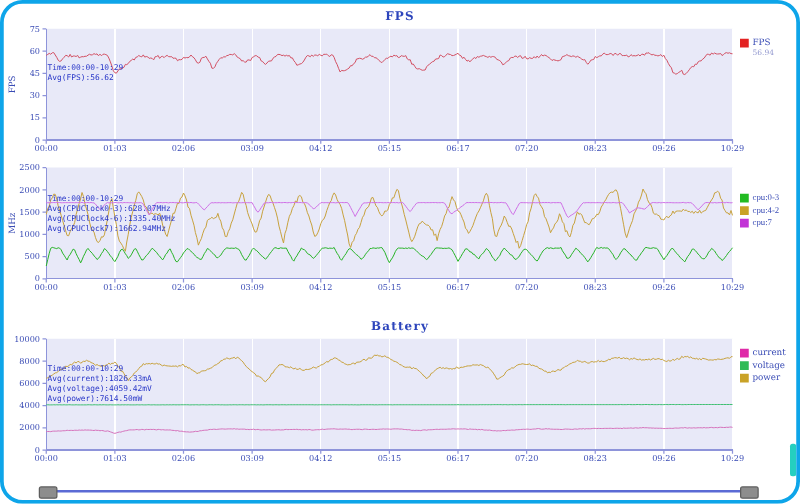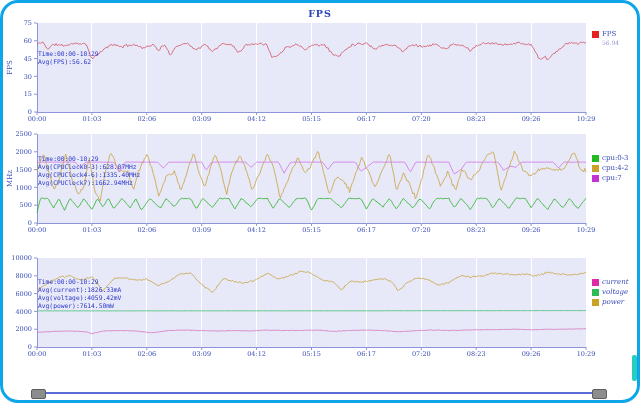--- a/index.html
+++ b/index.html
@@ -144,35 +144,35 @@
           <line x1="583" y1="92" x2="583" y2="95" stroke="#8e94da" stroke-width="1"></line>
           <text x="583" y="101" text-anchor="middle" font-size="6.5" fill="#3a4cb5">10:29</text>
           <text x="9" y="47.5" text-anchor="middle" font-size="7" fill="#3a4cb5" transform="rotate(-90 9 47.5)">MHz</text>
           <polyline points="34.0,40.4 35.2,35.8 36.4,33.8 37.6,28.9 38.8,27.3 40.0,24.3 41.2,24.5 42.4,28.2 43.5,33.6 44.7,37.2 45.9,41.2 47.1,45.4 48.3,49.5 49.5,53.6 50.7,57.4 51.9,57.6 53.1,54.3 54.3,51.9 55.5,50.0 56.7,47.1 57.9,40.5 59.1,36.3 60.3,31.8 61.5,28.1 62.6,23.0 63.8,26.2 65.0,32.3 66.2,36.1 67.4,40.6 68.6,46.7 69.8,51.3 71.0,53.3 72.2,54.7 73.4,59.1 74.6,62.2 75.8,63.0 77.0,61.4 78.2,58.4 79.4,58.7 80.5,56.9 81.7,50.8 82.9,44.6 84.1,37.8 85.3,30.7 86.5,27.9 87.7,35.5 88.9,42.5 90.1,48.8 91.3,57.7 92.5,61.9 93.7,63.5 94.9,65.4 96.1,68.1 97.3,70.0 98.4,62.6 99.6,56.4 100.8,48.9 102.0,42.9 103.2,38.1 104.4,33.1 105.6,29.3 106.8,24.0 108.0,22.5 109.2,24.2 110.4,26.2 111.6,28.9 112.8,33.7 114.0,34.6 115.2,37.6 116.3,40.5 117.5,39.9 118.7,39.4 119.9,40.7 121.1,39.9 122.3,40.2 123.5,41.0 124.7,39.5 125.9,43.2 127.1,49.0 128.3,52.2 129.5,56.3 130.7,58.2 131.9,53.7 133.1,49.1 134.3,44.8 135.4,39.6 136.6,39.6 137.8,35.6 139.0,31.5 140.2,31.7 141.4,27.5 142.6,26.6 143.8,23.4 145.0,25.7 146.2,29.0 147.4,34.7 148.6,35.7 149.8,41.2 151.0,45.1 152.2,49.2 153.3,55.0 154.5,59.2 155.7,65.1 156.9,62.2 158.1,59.8 159.3,55.6 160.5,52.3 161.7,50.7 162.9,45.3 164.1,44.4 165.3,43.9 166.5,42.8 167.7,43.9 168.9,43.3 170.1,42.8 171.3,39.7 172.4,43.7 173.6,45.9 174.8,51.2 176.0,53.2 177.2,58.2 178.4,58.3 179.6,54.3 180.8,52.0 182.0,47.5 183.2,44.8 184.4,40.2 185.6,35.8 186.8,31.6 188.0,30.0 189.2,26.5 190.3,22.9 191.5,24.4 192.7,29.9 193.9,33.3 195.1,39.0 196.3,42.5 197.5,45.5 198.7,48.2 199.9,52.1 201.1,54.7 202.3,54.4 203.5,50.2 204.7,45.5 205.9,43.5 207.1,38.0 208.2,34.6 209.4,30.8 210.6,27.0 211.8,24.6 213.0,25.3 214.2,28.9 215.4,31.5 216.6,35.1 217.8,38.7 219.0,43.5 220.2,49.9 221.4,54.3 222.6,59.3 223.8,63.4 225.0,55.6 226.1,52.7 227.3,46.8 228.5,42.0 229.7,39.7 230.9,35.7 232.1,33.5 233.3,29.8 234.5,30.6 235.7,26.1 236.9,25.4 238.1,26.4 239.3,30.7 240.5,31.8 241.7,34.7 242.9,39.1 244.1,41.8 245.2,45.7 246.4,49.0 247.6,54.6 248.8,58.1 250.0,57.5 251.2,55.2 252.4,52.2 253.6,48.0 254.8,45.3 256.0,44.4 257.2,41.8 258.4,37.5 259.6,34.3 260.8,31.1 262.0,29.5 263.1,25.5 264.3,23.3 265.5,25.0 266.7,28.7 267.9,31.0 269.1,32.6 270.3,35.7 271.5,40.9 272.7,45.5 273.9,51.5 275.1,57.0 276.3,64.1 277.5,67.0 278.7,62.8 279.9,61.6 281.1,57.4 282.2,55.7 283.4,52.4 284.6,50.9 285.8,47.0 287.0,42.9 288.2,41.1 289.4,36.9 290.6,35.4 291.8,34.4 293.0,31.2 294.2,27.3 295.4,27.0 296.6,30.6 297.8,33.7 299.0,35.1 300.1,38.3 301.3,40.6 302.5,41.7 303.7,40.6 304.9,37.8 306.1,37.9 307.3,36.9 308.5,32.5 309.7,30.9 310.9,27.3 312.1,27.2 313.3,23.5 314.5,20.5 315.7,21.4 316.9,27.6 318.0,31.1 319.2,35.4 320.4,40.6 321.6,45.0 322.8,49.9 324.0,54.7 325.2,59.7 326.4,62.3 327.6,60.6 328.8,58.0 330.0,54.2 331.2,50.4 332.4,48.0 333.6,47.6 334.8,45.9 336.0,47.2 337.1,48.2 338.3,49.0 339.5,49.1 340.7,50.3 341.9,53.0 343.1,52.8 344.3,57.3 345.5,56.1 346.7,61.5 347.9,56.0 349.1,52.5 350.3,50.2 351.5,46.3 352.7,41.7 353.9,39.8 355.0,35.6 356.2,34.8 357.4,30.2 358.6,26.3 359.8,28.9 361.0,30.3 362.2,34.9 363.4,37.8 364.6,38.4 365.8,40.8 367.0,43.9 368.2,46.6 369.4,51.6 370.6,52.9 371.8,55.7 372.9,54.2 374.1,52.0 375.3,49.5 376.5,46.0 377.7,42.6 378.9,39.7 380.1,37.8 381.3,35.2 382.5,32.4 383.7,29.7 384.9,25.5 386.1,23.6 387.3,25.7 388.5,33.2 389.7,39.1 390.9,43.9 392.0,52.4 393.2,57.8 394.4,58.2 395.6,54.0 396.8,51.1 398.0,49.1 399.2,46.0 400.4,41.8 401.6,43.8 402.8,47.0 404.0,50.1 405.2,49.9 406.4,52.2 407.6,55.8 408.8,59.3 409.9,63.0 411.1,61.8 412.3,67.6 413.5,65.5 414.7,61.5 415.9,57.4 417.1,53.5 418.3,48.7 419.5,46.3 420.7,39.2 421.9,35.6 423.1,30.3 424.3,25.4 425.5,24.0 426.7,26.2 427.8,27.5 429.0,32.6 430.2,34.4 431.4,36.5 432.6,42.3 433.8,44.0 435.0,47.3 436.2,50.6 437.4,55.2 438.6,52.9 439.8,51.3 441.0,48.0 442.2,47.0 443.4,44.8 444.6,40.0 445.8,42.6 446.9,46.5 448.1,47.9 449.3,54.3 450.5,53.6 451.7,57.2 452.9,58.6 454.1,55.0 455.3,49.3 456.5,47.4 457.7,42.3 458.9,38.5 460.1,40.4 461.3,39.8 462.5,41.1 463.7,44.3 464.8,47.1 466.0,47.0 467.2,48.3 468.4,48.7 469.6,46.6 470.8,44.0 472.0,43.7 473.2,42.7 474.4,40.4 475.6,40.7 476.8,38.4 478.0,34.6 479.2,32.8 480.4,30.4 481.6,28.8 482.7,26.5 483.9,24.5 485.1,23.1 486.3,22.7 487.5,22.9 488.7,21.3 489.9,20.9 491.1,23.2 492.3,29.8 493.5,35.9 494.7,42.3 495.9,48.8 497.1,55.5 498.3,59.1 499.5,55.4 500.6,51.6 501.8,48.4 503.0,45.5 504.2,40.1 505.4,37.9 506.6,35.3 507.8,30.7 509.0,28.5 510.2,25.0 511.4,20.2 512.6,22.6 513.8,24.0 515.0,28.7 516.2,31.3 517.4,32.1 518.6,35.1 519.7,39.5 520.9,40.4 522.1,40.2 523.3,41.2 524.5,41.7 525.7,44.4 526.9,44.5 528.1,45.0 529.3,43.0 530.5,42.0 531.7,43.4 532.9,41.7 534.1,40.9 535.3,37.8 536.5,39.8 537.6,38.1 538.8,37.8 540.0,37.8 541.2,37.8 542.4,38.1 543.6,36.3 544.8,37.5 546.0,36.9 547.2,38.2 548.4,38.1 549.6,39.0 550.8,38.0 552.0,39.7 553.2,38.1 554.4,38.9 555.5,39.3 556.7,37.2 557.9,39.5 559.1,38.4 560.3,37.7 561.5,37.4 562.7,35.2 563.9,32.9 565.1,30.7 566.3,28.9 567.5,27.0 568.7,23.3 569.9,23.0 571.1,21.9 572.3,23.2 573.5,27.6 574.6,29.0 575.8,35.4 577.0,37.4 578.2,39.3 579.4,39.3 580.6,40.9 581.8,37.4 583.0,41.3" fill="none" stroke="#c7a13d" stroke-width="0.8" stroke-linejoin="round"></polyline>
           <polyline points="34.0,31.0 35.2,31.2 36.4,31.2 37.6,31.1 38.8,31.1 40.0,31.0 41.2,31.1 42.4,31.0 43.5,31.1 44.7,31.0 45.9,31.2 47.1,31.2 48.3,31.1 49.5,31.1 50.7,31.1 51.9,31.1 53.1,31.1 54.3,31.1 55.5,31.1 56.7,31.2 57.9,31.1 59.1,31.1 60.3,31.1 61.5,31.2 62.6,30.9 63.8,31.3 65.0,31.1 66.2,31.1 67.4,31.0 68.6,31.2 69.8,31.0 71.0,31.2 72.2,31.3 73.4,32.3 74.6,33.9 75.8,35.3 77.0,36.7 78.2,35.6 79.4,34.2 80.5,33.0 81.7,31.8 82.9,31.0 84.1,31.3 85.3,31.2 86.5,31.2 87.7,31.2 88.9,31.0 90.1,31.0 91.3,31.3 92.5,31.2 93.7,31.0 94.9,31.3 96.1,31.0 97.3,31.1 98.4,31.1 99.6,31.1 100.8,31.2 102.0,31.1 103.2,31.3 104.4,31.3 105.6,31.2 106.8,31.2 108.0,31.2 109.2,31.1 110.4,31.3 111.6,32.4 112.8,34.7 114.0,36.8 115.2,39.0 116.3,40.9 117.5,39.0 118.7,36.7 119.9,34.4 121.1,32.5 122.3,31.1 123.5,31.1 124.7,31.1 125.9,31.0 127.1,31.2 128.3,31.1 129.5,31.0 130.7,31.1 131.9,31.3 133.1,31.0 134.3,31.1 135.4,31.0 136.6,31.1 137.8,31.2 139.0,31.1 140.2,31.1 141.4,31.0 142.6,31.3 143.8,31.2 145.0,31.0 146.2,31.0 147.4,31.1 148.6,31.1 149.8,31.0 151.0,31.2 152.2,31.3 153.3,31.1 154.5,31.0 155.7,32.2 156.9,33.3 158.1,34.8 159.3,36.1 160.5,36.9 161.7,35.5 162.9,34.3 164.1,32.9 165.3,31.6 166.5,31.1 167.7,31.3 168.9,31.1 170.1,31.2 171.3,31.2 172.4,31.1 173.6,31.3 174.8,31.1 176.0,31.2 177.2,31.2 178.4,31.2 179.6,31.1 180.8,31.1 182.0,31.1 183.2,31.3 184.4,31.2 185.6,31.1 186.8,31.3 188.0,31.1 189.2,31.2 190.3,31.2 191.5,31.1 192.7,31.1 193.9,31.2 195.1,31.1 196.3,31.2 197.5,31.1 198.7,31.1 199.9,33.5 201.1,35.5 202.3,37.8 203.5,38.7 204.7,37.1 205.9,35.2 207.1,33.4 208.2,31.6 209.4,31.2 210.6,31.2 211.8,31.2 213.0,31.0 214.2,31.0 215.4,31.2 216.6,31.1 217.8,31.2 219.0,31.1 220.2,31.0 221.4,31.1 222.6,31.2 223.8,31.0 225.0,31.0 226.1,31.1 227.3,31.2 228.5,31.0 229.7,31.2 230.9,31.0 232.1,31.0 233.3,31.1 234.5,31.0 235.7,31.1 236.9,31.0 238.1,31.1 239.3,31.2 240.5,31.0 241.7,31.1 242.9,31.4 244.1,32.3 245.2,33.6 246.4,34.8 247.6,35.9 248.8,35.7 250.0,34.6 251.2,33.3 252.4,32.4 253.6,31.2 254.8,31.0 256.0,31.2 257.2,31.1 258.4,31.1 259.6,31.2 260.8,31.1 262.0,31.1 263.1,31.1 264.3,31.1 265.5,31.3 266.7,31.1 267.9,31.0 269.1,31.1 270.3,31.0 271.5,31.1 272.7,31.1 273.9,31.0 275.1,31.1 276.3,32.7 277.5,35.0 278.7,37.4 279.9,39.7 281.1,42.2 282.2,40.2 283.4,38.0 284.6,36.1 285.8,34.1 287.0,32.1 288.2,31.3 289.4,31.3 290.6,31.3 291.8,31.0 293.0,31.1 294.2,31.1 295.4,31.1 296.6,31.1 297.8,31.0 299.0,31.1 300.1,31.1 301.3,31.0 302.5,31.1 303.7,31.2 304.9,31.1 306.1,31.2 307.3,31.0 308.5,31.2 309.7,31.0 310.9,31.1 312.1,31.0 313.3,31.2 314.5,31.0 315.7,31.3 316.9,31.1 318.0,31.2 319.2,31.0 320.4,32.4 321.6,34.0 322.8,35.6 324.0,37.3 325.2,38.2 326.4,36.7 327.6,34.9 328.8,33.4 330.0,31.8 331.2,31.2 332.4,31.1 333.6,31.1 334.8,31.1 336.0,31.0 337.1,31.2 338.3,31.1 339.5,31.1 340.7,31.1 341.9,31.1 343.1,31.0 344.3,31.1 345.5,31.0 346.7,31.2 347.9,31.1 349.1,31.2 350.3,31.0 351.5,31.1 352.7,31.6 353.9,33.5 355.0,35.6 356.2,37.7 357.4,39.5 358.6,40.0 359.8,38.9 361.0,38.0 362.2,37.4 363.4,36.6 364.6,35.4 365.8,34.5 367.0,33.7 368.2,32.8 369.4,31.6 370.6,31.0 371.8,31.1 372.9,31.0 374.1,31.1 375.3,31.0 376.5,31.1 377.7,31.0 378.9,31.1 380.1,31.1 381.3,31.2 382.5,31.3 383.7,31.1 384.9,31.2 386.1,31.0 387.3,31.1 388.5,31.0 389.7,31.0 390.9,31.0 392.0,31.2 393.2,31.0 394.4,31.2 395.6,31.1 396.8,31.1 398.0,30.9 399.2,31.1 400.4,31.2 401.6,31.2 402.8,32.9 404.0,35.0 405.2,37.3 406.4,39.5 407.6,40.7 408.8,38.5 409.9,36.3 411.1,34.2 412.3,31.9 413.5,31.1 414.7,31.1 415.9,31.1 417.1,31.2 418.3,31.1 419.5,31.3 420.7,31.2 421.9,31.3 423.1,31.1 424.3,31.1 425.5,31.2 426.7,31.2 427.8,31.1 429.0,31.0 430.2,31.2 431.4,31.0 432.6,31.1 433.8,31.0 435.0,31.1 436.2,31.0 437.4,31.3 438.6,31.2 439.8,31.0 441.0,31.2 442.2,31.1 443.4,31.1 444.6,31.1 445.8,31.2 446.9,33.6 448.1,36.4 449.3,39.1 450.5,41.7 451.7,43.0 452.9,41.9 454.1,41.1 455.3,40.4 456.5,39.5 457.7,38.6 458.9,37.2 460.1,35.5 461.3,33.8 462.5,32.3 463.7,31.1 464.8,31.3 466.0,31.1 467.2,31.1 468.4,31.1 469.6,31.2 470.8,31.1 472.0,31.1 473.2,31.2 474.4,31.1 475.6,31.1 476.8,31.1 478.0,31.3 479.2,31.2 480.4,31.0 481.6,31.0 482.7,31.2 483.9,31.1 485.1,31.2 486.3,31.2 487.5,31.0 488.7,31.1 489.9,31.3 491.1,31.2 492.3,31.1 493.5,31.0 494.7,31.1 495.9,32.3 497.1,34.0 498.3,35.8 499.5,37.4 500.6,39.4 501.8,38.5 503.0,37.7 504.2,37.1 505.4,36.2 506.6,35.3 507.8,35.3 509.0,35.5 510.2,35.7 511.4,36.1 512.6,36.3 513.8,35.5 515.0,34.3 516.2,33.0 517.4,31.9 518.6,31.2 519.7,31.0 520.9,31.1 522.1,31.2 523.3,31.2 524.5,31.0 525.7,31.3 526.9,31.1 528.1,31.0 529.3,31.2 530.5,31.1 531.7,31.1 532.9,31.1 534.1,31.1 535.3,31.2 536.5,31.2 537.6,31.2 538.8,31.2 540.0,31.2 541.2,31.2 542.4,31.1 543.6,30.9 544.8,31.2 546.0,31.3 547.2,31.0 548.4,31.2 549.6,31.1 550.8,31.8 552.0,33.0 553.2,34.4 554.4,35.7 555.5,36.9 556.7,35.5 557.9,34.5 559.1,33.1 560.3,31.7 561.5,31.1 562.7,31.0 563.9,31.1 565.1,31.1 566.3,31.2 567.5,31.3 568.7,31.0 569.9,31.3 571.1,31.2 572.3,31.1 573.5,31.1 574.6,31.0 575.8,30.9 577.0,31.3 578.2,30.9 579.4,31.1 580.6,31.1 581.8,31.3 583.0,31.1" fill="none" stroke="#cf70e6" stroke-width="0.8" stroke-linejoin="round"></polyline>
           <polyline points="34.0,81.8 35.2,76.6 36.4,71.6 37.6,67.6 38.8,66.9 40.0,67.2 41.2,67.6 42.4,67.9 43.5,67.2 44.7,67.5 45.9,68.8 47.1,71.5 48.3,73.2 49.5,75.2 50.7,77.0 51.9,74.1 53.1,72.6 54.3,70.4 55.5,68.3 56.7,68.9 57.9,71.9 59.1,74.4 60.3,76.6 61.5,79.3 62.6,77.0 63.8,74.0 65.0,71.7 66.2,69.0 67.4,67.7 68.6,69.4 69.8,70.6 71.0,71.9 72.2,73.7 73.4,74.8 74.6,76.6 75.8,75.7 77.0,74.0 78.2,71.8 79.4,70.2 80.5,67.9 81.7,68.7 82.9,70.2 84.1,71.9 85.3,73.7 86.5,75.0 87.7,77.0 88.9,78.3 90.1,76.2 91.3,74.1 92.5,71.0 93.7,68.9 94.9,68.3 96.1,70.0 97.3,72.0 98.4,73.5 99.6,75.7 100.8,74.6 102.0,72.9 103.2,70.6 104.4,68.4 105.6,67.9 106.8,70.0 108.0,72.6 109.2,74.8 110.4,77.0 111.6,76.8 112.8,75.1 114.0,73.5 115.2,72.4 116.3,70.9 117.5,69.2 118.7,67.6 119.9,68.5 121.1,69.9 122.3,70.9 123.5,72.8 124.7,73.9 125.9,75.5 127.1,76.9 128.3,75.1 129.5,72.6 130.7,71.4 131.9,69.0 133.1,68.1 134.3,70.9 135.4,72.8 136.6,75.9 137.8,78.2 139.0,78.4 140.2,76.7 141.4,75.1 142.6,73.5 143.8,71.3 145.0,69.9 146.2,68.4 147.4,67.8 148.6,69.0 149.8,70.1 151.0,71.1 152.2,72.4 153.3,73.8 154.5,74.9 155.7,75.5 156.9,76.4 158.1,76.5 159.3,74.3 160.5,71.8 161.7,70.1 162.9,67.8 164.1,68.4 165.3,69.6 166.5,71.0 167.7,72.1 168.9,73.0 170.1,75.0 171.3,75.2 172.4,74.1 173.6,73.2 174.8,71.2 176.0,69.4 177.2,68.1 178.4,67.3 179.6,67.5 180.8,67.7 182.0,67.5 183.2,67.6 184.4,67.7 185.6,67.2 186.8,67.9 188.0,68.4 189.2,70.1 190.3,72.7 191.5,74.7 192.7,76.8 193.9,77.1 195.1,75.1 196.3,73.4 197.5,71.1 198.7,68.6 199.9,67.4 201.1,68.8 202.3,69.5 203.5,70.6 204.7,72.0 205.9,73.4 207.1,74.2 208.2,75.4 209.4,76.2 210.6,75.2 211.8,73.4 213.0,71.7 214.2,70.2 215.4,68.6 216.6,67.2 217.8,67.2 219.0,67.8 220.2,67.9 221.4,67.2 222.6,67.5 223.8,67.6 225.0,67.5 226.1,67.5 227.3,70.1 228.5,72.3 229.7,74.1 230.9,76.7 232.1,77.9 233.3,75.3 234.5,73.7 235.7,71.4 236.9,69.8 238.1,67.4 239.3,68.4 240.5,68.8 241.7,69.9 242.9,71.8 244.1,72.5 245.2,73.0 246.4,74.5 247.6,75.7 248.8,74.8 250.0,73.4 251.2,71.9 252.4,70.5 253.6,68.7 254.8,67.6 256.0,67.5 257.2,67.2 258.4,67.4 259.6,67.8 260.8,67.5 262.0,67.6 263.1,67.7 264.3,67.0 265.5,69.5 266.7,71.7 267.9,73.4 269.1,76.0 270.3,77.2 271.5,75.2 272.7,73.4 273.9,71.8 275.1,69.5 276.3,68.0 277.5,68.1 278.7,69.1 279.9,70.5 281.1,71.7 282.2,72.8 283.4,73.5 284.6,74.8 285.8,76.4 287.0,75.7 288.2,74.4 289.4,72.4 290.6,70.9 291.8,69.6 293.0,67.8 294.2,67.8 295.4,67.3 296.6,67.5 297.8,67.7 299.0,67.3 300.1,67.5 301.3,67.1 302.5,67.1 303.7,68.9 304.9,70.9 306.1,73.9 307.3,76.9 308.5,79.1 309.7,77.0 310.9,75.3 312.1,73.0 313.3,70.2 314.5,68.3 315.7,67.4 316.9,67.5 318.0,67.5 319.2,67.5 320.4,67.8 321.6,67.4 322.8,67.8 324.0,67.2 325.2,67.7 326.4,67.4 327.6,67.5 328.8,68.5 330.0,69.5 331.2,70.7 332.4,71.9 333.6,73.1 334.8,73.8 336.0,74.3 337.1,75.7 338.3,76.6 339.5,75.7 340.7,73.8 341.9,72.5 343.1,70.6 344.3,69.1 345.5,67.4 346.7,67.3 347.9,67.4 349.1,67.5 350.3,67.5 351.5,67.8 352.7,67.6 353.9,67.7 355.0,67.6 356.2,67.3 357.4,68.0 358.6,68.8 359.8,71.0 361.0,73.2 362.2,75.6 363.4,78.1 364.6,76.0 365.8,74.1 367.0,71.9 368.2,70.1 369.4,68.1 370.6,68.1 371.8,69.0 372.9,70.5 374.1,70.6 375.3,72.3 376.5,72.5 377.7,74.2 378.9,75.1 380.1,76.1 381.3,73.6 382.5,72.5 383.7,71.3 384.9,69.6 386.1,67.8 387.3,68.8 388.5,70.2 389.7,72.5 390.9,74.7 392.0,75.9 393.2,77.7 394.4,76.6 395.6,74.7 396.8,73.6 398.0,70.7 399.2,69.0 400.4,67.4 401.6,68.8 402.8,70.0 404.0,71.1 405.2,72.7 406.4,73.0 407.6,74.6 408.8,76.2 409.9,76.6 411.1,75.2 412.3,74.3 413.5,72.0 414.7,70.4 415.9,68.7 417.1,68.3 418.3,68.7 419.5,70.1 420.7,71.7 421.9,72.7 423.1,74.0 424.3,75.5 425.5,77.1 426.7,77.8 427.8,76.3 429.0,73.7 430.2,71.7 431.4,69.7 432.6,68.6 433.8,67.6 435.0,67.1 436.2,67.8 437.4,67.2 438.6,67.6 439.8,67.9 441.0,67.4 442.2,67.5 443.4,67.5 444.6,67.5 445.8,67.0 446.9,69.6 448.1,71.4 449.3,73.1 450.5,75.5 451.7,75.6 452.9,74.9 454.1,72.8 455.3,71.0 456.5,69.3 457.7,67.5 458.9,68.6 460.1,69.5 461.3,71.3 462.5,72.3 463.7,73.6 464.8,75.0 466.0,76.7 467.2,78.5 468.4,77.0 469.6,75.2 470.8,73.1 472.0,71.2 473.2,68.8 474.4,66.9 475.6,67.7 476.8,67.5 478.0,66.9 479.2,67.6 480.4,67.2 481.6,67.5 482.7,67.3 483.9,67.9 485.1,69.5 486.3,71.2 487.5,72.8 488.7,75.5 489.9,76.6 491.1,75.2 492.3,73.6 493.5,71.2 494.7,69.6 495.9,67.9 497.1,68.2 498.3,69.7 499.5,70.7 500.6,72.1 501.8,73.0 503.0,74.6 504.2,75.7 505.4,77.2 506.6,76.9 507.8,74.5 509.0,73.1 510.2,71.2 511.4,69.8 512.6,67.7 513.8,66.9 515.0,67.2 516.2,67.5 517.4,67.7 518.6,67.5 519.7,67.1 520.9,67.5 522.1,67.6 523.3,68.6 524.5,70.9 525.7,72.9 526.9,74.7 528.1,76.8 529.3,74.8 530.5,73.5 531.7,71.5 532.9,69.7 534.1,67.9 535.3,67.8 536.5,69.4 537.6,71.0 538.8,72.0 540.0,73.5 541.2,75.1 542.4,76.1 543.6,77.2 544.8,78.5 546.0,76.3 547.2,74.1 548.4,72.7 549.6,70.6 550.8,68.3 552.0,68.3 553.2,69.4 554.4,70.8 555.5,72.3 556.7,73.4 557.9,75.2 559.1,75.9 560.3,76.1 561.5,75.0 562.7,73.1 563.9,70.7 565.1,69.5 566.3,67.7 567.5,68.7 568.7,69.8 569.9,71.8 571.1,73.5 572.3,75.2 573.5,75.7 574.6,77.4 575.8,76.5 577.0,74.9 578.2,73.4 579.4,71.5 580.6,70.2 581.8,68.8 583.0,67.2" fill="none" stroke="#27b327" stroke-width="0.8" stroke-linejoin="round"></polyline>
           <text x="35" y="29.7" font-size="6.3" fill="#2836c8" class="annot">Time:00:00-10:29</text>
           <text x="35" y="37.7" font-size="6.3" fill="#2836c8" class="annot">Avg(CPUClock0-3):628.07MHz</text>
           <text x="35" y="45.7" font-size="6.3" fill="#2836c8" class="annot">Avg(CPUClock4-6):1335.40MHz</text>
           <text x="35" y="53.7" font-size="6.3" fill="#2836c8" class="annot">Avg(CPUClock7):1662.94MHz</text>
-        </svg><div class="legend" style="top: 22px;">
+        </svg><div class="legend" style="top: 22px; font-family: Liberation Serif, serif;">
           <div class="legend-entry">
             <span class="legend-swatch" style="background: rgb(34, 187, 34);"></span>
             <span class="legend-label">cpu:0-3</span>
           </div>
           <div class="legend-entry">
             <span class="legend-swatch" style="background: rgb(201, 162, 39);"></span>
             <span class="legend-label">cpu:4-2</span>
           </div>
           <div class="legend-entry">
             <span class="legend-swatch" style="background: rgb(194, 51, 214);"></span>
             <span class="legend-label">cpu:7</span>
           </div>
         </div></div>
-      <div class="chart" style="top: 252px;"><svg width="634" height="106" viewBox="0 0 634 106">
+      <div class="chart" style="top: 252px;"><div class="chart-title">Battery</div><svg width="634" height="106" viewBox="0 0 634 106">
           <rect x="34" y="3" width="549" height="89" fill="#e8e9f8"></rect>
           <line x1="88.9" y1="3" x2="88.9" y2="92" stroke="#ffffff" stroke-width="1" shape-rendering="crispEdges"></line>
           <line x1="143.8" y1="3" x2="143.8" y2="92" stroke="#ffffff" stroke-width="1" shape-rendering="crispEdges"></line>
           <line x1="198.7" y1="3" x2="198.7" y2="92" stroke="#ffffff" stroke-width="1" shape-rendering="crispEdges"></line>
           <line x1="253.6" y1="3" x2="253.6" y2="92" stroke="#ffffff" stroke-width="1" shape-rendering="crispEdges"></line>
           <line x1="308.5" y1="3" x2="308.5" y2="92" stroke="#ffffff" stroke-width="1" shape-rendering="crispEdges"></line>
           <line x1="363.4" y1="3" x2="363.4" y2="92" stroke="#ffffff" stroke-width="1" shape-rendering="crispEdges"></line>
           <line x1="418.3" y1="3" x2="418.3" y2="92" stroke="#ffffff" stroke-width="1" shape-rendering="crispEdges"></line>
           <line x1="473.2" y1="3" x2="473.2" y2="92" stroke="#ffffff" stroke-width="1" shape-rendering="crispEdges"></line>
           <line x1="528.1" y1="3" x2="528.1" y2="92" stroke="#ffffff" stroke-width="1" shape-rendering="crispEdges"></line>
@@ -213,21 +213,21 @@
           <text x="528.1" y="101" text-anchor="middle" font-size="6.5" fill="#3a4cb5">09:26</text>
           <line x1="583" y1="92" x2="583" y2="95" stroke="#8e94da" stroke-width="1"></line>
           <text x="583" y="101" text-anchor="middle" font-size="6.5" fill="#3a4cb5">10:29</text>
           <polyline points="34.0,34.6 35.2,34.2 36.4,33.4 37.6,32.8 38.8,32.1 40.0,31.2 41.2,30.3 42.4,30.1 43.5,29.1 44.7,28.2 45.9,27.5 47.1,27.3 48.3,26.9 49.5,24.9 50.7,25.3 51.9,24.8 53.1,23.4 54.3,24.0 55.5,22.5 56.7,21.6 57.9,22.4 59.1,21.2 60.3,21.3 61.5,22.6 62.6,21.8 63.8,21.0 65.0,21.2 66.2,20.2 67.4,20.9 68.6,21.1 69.8,22.0 71.0,22.5 72.2,23.0 73.4,24.3 74.6,23.6 75.8,24.4 77.0,24.7 78.2,25.1 79.4,24.3 80.5,24.9 81.7,24.1 82.9,23.7 84.1,22.5 85.3,23.5 86.5,22.6 87.7,22.7 88.9,21.7 90.1,22.7 91.3,24.9 92.5,26.1 93.7,28.9 94.9,28.8 96.1,30.8 97.3,32.9 98.4,33.9 99.6,36.5 100.8,34.4 102.0,33.7 103.2,32.3 104.4,30.4 105.6,29.6 106.8,28.4 108.0,26.9 109.2,25.4 110.4,24.9 111.6,22.9 112.8,23.7 114.0,22.9 115.2,23.1 116.3,22.8 117.5,23.2 118.7,22.6 119.9,23.1 121.1,23.2 122.3,22.6 123.5,23.3 124.7,23.1 125.9,24.0 127.1,24.7 128.3,24.0 129.5,24.5 130.7,24.7 131.9,24.8 133.1,24.9 134.3,25.1 135.4,24.8 136.6,25.0 137.8,24.7 139.0,25.5 140.2,24.4 141.4,24.9 142.6,23.6 143.8,23.7 145.0,25.6 146.2,25.1 147.4,26.5 148.6,26.2 149.8,27.6 151.0,28.1 152.2,29.0 153.3,29.4 154.5,30.9 155.7,30.3 156.9,30.2 158.1,28.8 159.3,28.7 160.5,28.6 161.7,28.4 162.9,27.3 164.1,27.2 165.3,26.6 166.5,26.2 167.7,24.9 168.9,24.1 170.1,23.8 171.3,22.8 172.4,22.3 173.6,20.6 174.8,20.5 176.0,19.3 177.2,19.3 178.4,18.3 179.6,18.8 180.8,19.2 182.0,18.6 183.2,18.4 184.4,17.8 185.6,19.1 186.8,17.7 188.0,18.3 189.2,19.7 190.3,20.5 191.5,21.7 192.7,23.6 193.9,25.0 195.1,26.3 196.3,27.1 197.5,28.5 198.7,29.3 199.9,30.2 201.1,31.1 202.3,33.0 203.5,32.7 204.7,33.5 205.9,34.0 207.1,35.5 208.2,36.7 209.4,37.4 210.6,35.9 211.8,34.9 213.0,33.5 214.2,30.8 215.4,30.4 216.6,28.1 217.8,26.7 219.0,25.5 220.2,23.9 221.4,23.8 222.6,23.6 223.8,24.0 225.0,25.4 226.1,25.5 227.3,25.6 228.5,26.2 229.7,25.4 230.9,26.6 232.1,27.1 233.3,26.5 234.5,27.5 235.7,27.4 236.9,26.7 238.1,27.7 239.3,28.3 240.5,28.2 241.7,27.4 242.9,27.6 244.1,27.5 245.2,27.1 246.4,26.6 247.6,25.6 248.8,26.1 250.0,26.5 251.2,25.4 252.4,25.1 253.6,23.9 254.8,23.8 256.0,23.1 257.2,22.2 258.4,21.2 259.6,21.7 260.8,20.2 262.0,19.6 263.1,19.4 264.3,18.3 265.5,18.4 266.7,19.0 267.9,20.0 269.1,20.4 270.3,21.8 271.5,21.9 272.7,23.0 273.9,23.4 275.1,23.9 276.3,23.7 277.5,23.6 278.7,22.7 279.9,22.5 281.1,23.3 282.2,21.8 283.4,21.7 284.6,21.6 285.8,21.2 287.0,20.1 288.2,19.3 289.4,20.3 290.6,19.9 291.8,18.2 293.0,18.5 294.2,18.5 295.4,17.5 296.6,16.0 297.8,16.4 299.0,16.1 300.1,16.8 301.3,16.7 302.5,17.5 303.7,17.2 304.9,16.6 306.1,17.7 307.3,17.9 308.5,18.6 309.7,19.6 310.9,20.1 312.1,21.0 313.3,21.2 314.5,21.8 315.7,22.6 316.9,23.8 318.0,23.8 319.2,25.0 320.4,25.5 321.6,25.9 322.8,25.7 324.0,25.8 325.2,25.5 326.4,27.2 327.6,26.0 328.8,26.8 330.0,26.9 331.2,27.9 332.4,29.0 333.6,30.1 334.8,31.2 336.0,32.8 337.1,33.4 338.3,35.1 339.5,33.7 340.7,33.1 341.9,30.7 343.1,30.3 344.3,29.1 345.5,27.8 346.7,27.0 347.9,26.4 349.1,25.8 350.3,26.8 351.5,26.1 352.7,26.9 353.9,26.3 355.0,26.6 356.2,27.2 357.4,26.8 358.6,27.4 359.8,26.8 361.0,27.1 362.2,25.5 363.4,26.5 364.6,26.5 365.8,25.7 367.0,25.9 368.2,25.5 369.4,25.2 370.6,24.8 371.8,24.7 372.9,24.7 374.1,24.6 375.3,23.8 376.5,24.0 377.7,24.0 378.9,23.9 380.1,24.4 381.3,23.6 382.5,24.1 383.7,24.5 384.9,25.5 386.1,26.1 387.3,25.7 388.5,26.8 389.7,28.3 390.9,29.3 392.0,31.1 393.2,32.9 394.4,35.3 395.6,35.2 396.8,34.3 398.0,33.5 399.2,32.9 400.4,31.9 401.6,29.6 402.8,28.5 404.0,27.7 405.2,27.3 406.4,26.2 407.6,26.5 408.8,25.7 409.9,24.6 411.1,24.0 412.3,23.5 413.5,23.5 414.7,23.0 415.9,23.2 417.1,23.5 418.3,23.6 419.5,23.5 420.7,23.0 421.9,24.5 423.1,24.1 424.3,24.5 425.5,25.1 426.7,25.0 427.8,26.4 429.0,27.0 430.2,27.2 431.4,28.0 432.6,28.9 433.8,28.9 435.0,30.3 436.2,29.7 437.4,30.1 438.6,28.9 439.8,28.9 441.0,29.3 442.2,28.5 443.4,27.6 444.6,28.1 445.8,28.1 446.9,26.5 448.1,26.2 449.3,25.0 450.5,24.9 451.7,23.9 452.9,23.1 454.1,22.7 455.3,21.9 456.5,21.8 457.7,21.4 458.9,20.2 460.1,20.9 461.3,21.0 462.5,21.8 463.7,21.5 464.8,21.1 466.0,21.8 467.2,22.5 468.4,22.4 469.6,21.5 470.8,21.2 472.0,21.7 473.2,21.4 474.4,21.4 475.6,20.3 476.8,21.5 478.0,20.7 479.2,21.2 480.4,21.3 481.6,20.8 482.7,20.4 483.9,19.4 485.1,19.9 486.3,18.6 487.5,18.6 488.7,18.1 489.9,18.2 491.1,18.5 492.3,17.8 493.5,18.9 494.7,18.8 495.9,18.1 497.1,18.9 498.3,18.5 499.5,18.9 500.6,19.8 501.8,18.8 503.0,19.3 504.2,18.3 505.4,19.0 506.6,19.6 507.8,19.8 509.0,19.1 510.2,20.1 511.4,19.8 512.6,20.0 513.8,19.5 515.0,19.8 516.2,19.1 517.4,20.0 518.6,19.3 519.7,18.7 520.9,19.5 522.1,19.4 523.3,18.9 524.5,19.0 525.7,19.7 526.9,19.4 528.1,20.4 529.3,20.9 530.5,21.2 531.7,20.2 532.9,20.9 534.1,20.6 535.3,19.4 536.5,20.3 537.6,19.5 538.8,18.7 540.0,19.5 541.2,19.0 542.4,17.0 543.6,18.1 544.8,17.2 546.0,17.4 547.2,17.1 548.4,18.2 549.6,17.5 550.8,18.6 552.0,18.7 553.2,19.1 554.4,18.6 555.5,19.6 556.7,18.8 557.9,19.9 559.1,18.6 560.3,18.9 561.5,19.2 562.7,19.6 563.9,20.1 565.1,19.9 566.3,20.0 567.5,20.1 568.7,19.6 569.9,19.9 571.1,19.2 572.3,19.3 573.5,19.6 574.6,19.4 575.8,19.2 577.0,18.7 578.2,18.4 579.4,18.2 580.6,18.7 581.8,17.4 583.0,17.3" fill="none" stroke="#c7a13d" stroke-width="0.8" stroke-linejoin="round"></polyline>
           <polyline points="34.0,77.3 35.2,77.2 36.4,77.2 37.6,77.3 38.8,77.0 40.0,76.9 41.2,76.9 42.4,76.9 43.5,76.7 44.7,76.8 45.9,76.8 47.1,76.6 48.3,76.6 49.5,76.5 50.7,76.2 51.9,76.4 53.1,76.3 54.3,76.3 55.5,76.4 56.7,76.2 57.9,76.2 59.1,76.3 60.3,76.0 61.5,76.2 62.6,76.0 63.8,76.2 65.0,75.9 66.2,76.1 67.4,76.0 68.6,76.1 69.8,76.1 71.0,76.3 72.2,76.4 73.4,76.1 74.6,76.3 75.8,76.3 77.0,76.6 78.2,76.4 79.4,76.5 80.5,76.9 81.7,77.0 82.9,76.7 84.1,77.0 85.3,77.5 86.5,77.9 87.7,78.4 88.9,78.7 90.1,78.3 91.3,77.9 92.5,77.6 93.7,77.7 94.9,77.2 96.1,76.9 97.3,76.6 98.4,76.5 99.6,76.1 100.8,75.9 102.0,75.9 103.2,75.9 104.4,75.9 105.6,75.7 106.8,75.6 108.0,75.9 109.2,75.8 110.4,75.5 111.6,75.6 112.8,75.9 114.0,75.5 115.2,75.6 116.3,75.6 117.5,75.5 118.7,75.6 119.9,75.5 121.1,75.7 122.3,75.9 123.5,75.5 124.7,75.6 125.9,75.9 127.1,75.7 128.3,75.9 129.5,76.0 130.7,75.9 131.9,76.0 133.1,75.9 134.3,76.2 135.4,76.3 136.6,76.4 137.8,76.7 139.0,76.4 140.2,76.9 141.4,77.0 142.6,76.9 143.8,77.3 145.0,77.4 146.2,77.5 147.4,77.5 148.6,77.7 149.8,77.6 151.0,77.5 152.2,77.4 153.3,77.0 154.5,77.2 155.7,77.1 156.9,76.6 158.1,76.6 159.3,76.3 160.5,76.2 161.7,76.1 162.9,76.1 164.1,75.7 165.3,75.5 166.5,75.6 167.7,75.4 168.9,75.4 170.1,75.6 171.3,75.4 172.4,75.3 173.6,75.2 174.8,75.1 176.0,75.2 177.2,75.3 178.4,75.2 179.6,75.1 180.8,75.1 182.0,75.1 183.2,75.2 184.4,74.9 185.6,75.3 186.8,75.1 188.0,75.4 189.2,75.3 190.3,75.3 191.5,75.3 192.7,75.3 193.9,75.6 195.1,75.5 196.3,75.7 197.5,75.5 198.7,75.6 199.9,75.3 201.1,75.8 202.3,75.6 203.5,75.5 204.7,75.8 205.9,76.0 207.1,75.9 208.2,75.8 209.4,75.9 210.6,75.9 211.8,75.8 213.0,75.8 214.2,76.1 215.4,76.0 216.6,76.0 217.8,75.9 219.0,75.8 220.2,75.8 221.4,76.0 222.6,75.9 223.8,75.9 225.0,75.6 226.1,75.5 227.3,75.7 228.5,75.6 229.7,75.6 230.9,75.6 232.1,75.5 233.3,75.6 234.5,75.4 235.7,75.7 236.9,75.6 238.1,75.9 239.3,75.7 240.5,75.8 241.7,75.7 242.9,75.9 244.1,75.6 245.2,75.7 246.4,76.1 247.6,76.1 248.8,75.9 250.0,75.8 251.2,75.7 252.4,75.8 253.6,75.6 254.8,75.3 256.0,75.6 257.2,75.5 258.4,75.3 259.6,75.2 260.8,75.2 262.0,75.1 263.1,75.1 264.3,75.0 265.5,75.2 266.7,75.3 267.9,75.4 269.1,75.2 270.3,75.3 271.5,75.3 272.7,75.2 273.9,75.2 275.1,75.4 276.3,75.3 277.5,75.6 278.7,75.7 279.9,75.5 281.1,75.5 282.2,75.4 283.4,75.4 284.6,75.4 285.8,75.6 287.0,75.7 288.2,75.3 289.4,75.3 290.6,75.4 291.8,75.6 293.0,75.6 294.2,75.5 295.4,75.4 296.6,75.5 297.8,75.6 299.0,75.5 300.1,75.4 301.3,75.3 302.5,75.3 303.7,75.1 304.9,75.3 306.1,75.2 307.3,75.2 308.5,75.3 309.7,75.4 310.9,75.2 312.1,75.1 313.3,75.1 314.5,75.1 315.7,75.1 316.9,75.3 318.0,75.2 319.2,75.4 320.4,75.6 321.6,75.6 322.8,75.8 324.0,75.7 325.2,75.9 326.4,76.3 327.6,76.2 328.8,76.4 330.0,76.2 331.2,76.3 332.4,76.3 333.6,76.5 334.8,76.1 336.0,75.9 337.1,75.9 338.3,76.2 339.5,75.8 340.7,75.8 341.9,75.8 343.1,75.7 344.3,75.6 345.5,75.5 346.7,75.4 347.9,75.6 349.1,75.4 350.3,75.4 351.5,75.4 352.7,75.4 353.9,75.4 355.0,75.3 356.2,75.2 357.4,75.3 358.6,75.1 359.8,75.0 361.0,75.2 362.2,75.2 363.4,75.1 364.6,75.2 365.8,75.1 367.0,75.2 368.2,75.1 369.4,75.1 370.6,75.4 371.8,75.6 372.9,75.1 374.1,75.4 375.3,75.4 376.5,75.5 377.7,75.4 378.9,75.8 380.1,75.5 381.3,75.8 382.5,75.5 383.7,75.9 384.9,76.1 386.1,76.0 387.3,76.2 388.5,76.0 389.7,76.3 390.9,76.5 392.0,76.6 393.2,76.5 394.4,76.8 395.6,76.6 396.8,76.7 398.0,76.7 399.2,76.4 400.4,76.4 401.6,76.5 402.8,76.2 404.0,76.2 405.2,76.2 406.4,76.0 407.6,76.1 408.8,76.1 409.9,75.8 411.1,75.8 412.3,75.7 413.5,75.6 414.7,75.5 415.9,75.4 417.1,75.5 418.3,75.3 419.5,75.3 420.7,75.5 421.9,75.5 423.1,75.3 424.3,75.2 425.5,75.2 426.7,74.9 427.8,74.8 429.0,75.1 430.2,75.4 431.4,75.3 432.6,75.2 433.8,74.9 435.0,75.2 436.2,75.0 437.4,75.3 438.6,75.3 439.8,75.4 441.0,75.4 442.2,75.4 443.4,75.4 444.6,75.5 445.8,75.6 446.9,75.6 448.1,75.4 449.3,75.2 450.5,75.3 451.7,75.3 452.9,75.4 454.1,75.5 455.3,75.5 456.5,75.2 457.7,75.2 458.9,75.4 460.1,75.1 461.3,75.0 462.5,75.2 463.7,74.8 464.8,75.3 466.0,74.9 467.2,75.0 468.4,75.0 469.6,75.0 470.8,74.8 472.0,74.7 473.2,74.7 474.4,74.9 475.6,74.7 476.8,74.8 478.0,74.8 479.2,74.8 480.4,74.7 481.6,74.7 482.7,74.7 483.9,74.7 485.1,74.6 486.3,74.7 487.5,74.8 488.7,74.7 489.9,74.6 491.1,74.6 492.3,74.7 493.5,74.6 494.7,74.9 495.9,74.4 497.1,74.6 498.3,74.6 499.5,74.5 500.6,74.5 501.8,74.3 503.0,74.6 504.2,74.5 505.4,74.2 506.6,74.4 507.8,74.5 509.0,74.2 510.2,74.3 511.4,74.0 512.6,74.2 513.8,74.2 515.0,74.2 516.2,74.4 517.4,74.3 518.6,74.5 519.7,74.4 520.9,74.6 522.1,74.5 523.3,74.6 524.5,74.6 525.7,74.6 526.9,74.7 528.1,74.9 529.3,74.8 530.5,74.7 531.7,74.7 532.9,74.6 534.1,74.7 535.3,74.7 536.5,74.5 537.6,74.4 538.8,74.5 540.0,74.5 541.2,74.3 542.4,74.2 543.6,74.4 544.8,74.0 546.0,74.3 547.2,74.5 548.4,74.2 549.6,74.4 550.8,74.4 552.0,74.2 553.2,74.4 554.4,74.3 555.5,74.2 556.7,74.2 557.9,74.2 559.1,74.3 560.3,74.0 561.5,74.3 562.7,74.2 563.9,74.2 565.1,74.0 566.3,73.9 567.5,74.2 568.7,74.1 569.9,74.0 571.1,74.2 572.3,73.9 573.5,73.8 574.6,73.9 575.8,74.0 577.0,74.0 578.2,73.8 579.4,73.9 580.6,73.7 581.8,73.6 583.0,73.9" fill="none" stroke="#d572bb" stroke-width="0.8" stroke-linejoin="round"></polyline>
           <polyline points="34.0,55.9 35.2,55.8 36.4,55.9 37.6,55.9 38.8,55.9 40.0,55.8 41.2,55.9 42.4,55.8 43.5,55.9 44.7,55.8 45.9,55.9 47.1,55.9 48.3,55.8 49.5,55.9 50.7,55.9 51.9,55.8 53.1,55.8 54.3,55.9 55.5,55.9 56.7,55.9 57.9,55.8 59.1,55.9 60.3,55.9 61.5,55.9 62.6,55.9 63.8,55.9 65.0,55.9 66.2,55.9 67.4,55.8 68.6,55.8 69.8,55.9 71.0,55.9 72.2,55.8 73.4,55.8 74.6,55.9 75.8,55.9 77.0,55.8 78.2,55.9 79.4,55.8 80.5,55.8 81.7,55.9 82.9,55.9 84.1,55.9 85.3,55.8 86.5,55.9 87.7,55.9 88.9,55.9 90.1,55.9 91.3,55.8 92.5,55.9 93.7,55.9 94.9,55.8 96.1,55.9 97.3,55.8 98.4,55.9 99.6,55.8 100.8,55.9 102.0,55.9 103.2,55.9 104.4,55.9 105.6,55.9 106.8,55.8 108.0,55.9 109.2,55.9 110.4,55.8 111.6,55.9 112.8,55.9 114.0,55.9 115.2,55.8 116.3,55.8 117.5,55.9 118.7,55.9 119.9,55.8 121.1,55.9 122.3,55.9 123.5,55.9 124.7,55.9 125.9,55.9 127.1,55.8 128.3,55.9 129.5,55.9 130.7,55.8 131.9,55.9 133.1,55.8 134.3,55.9 135.4,55.8 136.6,55.8 137.8,55.9 139.0,55.8 140.2,55.9 141.4,55.8 142.6,55.8 143.8,55.8 145.0,55.8 146.2,55.8 147.4,55.8 148.6,55.9 149.8,55.9 151.0,55.8 152.2,55.9 153.3,55.8 154.5,55.8 155.7,55.9 156.9,55.9 158.1,55.8 159.3,55.8 160.5,55.8 161.7,55.9 162.9,55.9 164.1,55.8 165.3,55.8 166.5,55.8 167.7,55.9 168.9,55.8 170.1,55.8 171.3,55.8 172.4,55.8 173.6,55.9 174.8,55.8 176.0,55.9 177.2,55.9 178.4,55.9 179.6,55.9 180.8,55.8 182.0,55.9 183.2,55.8 184.4,55.8 185.6,55.8 186.8,55.9 188.0,55.8 189.2,55.8 190.3,55.8 191.5,55.8 192.7,55.9 193.9,55.8 195.1,55.8 196.3,55.9 197.5,55.8 198.7,55.8 199.9,55.8 201.1,55.8 202.3,55.9 203.5,55.8 204.7,55.9 205.9,55.8 207.1,55.9 208.2,55.9 209.4,55.8 210.6,55.8 211.8,55.8 213.0,55.8 214.2,55.8 215.4,55.9 216.6,55.8 217.8,55.8 219.0,55.8 220.2,55.9 221.4,55.8 222.6,55.8 223.8,55.8 225.0,55.8 226.1,55.9 227.3,55.8 228.5,55.8 229.7,55.8 230.9,55.8 232.1,55.8 233.3,55.8 234.5,55.8 235.7,55.8 236.9,55.8 238.1,55.8 239.3,55.8 240.5,55.8 241.7,55.8 242.9,55.8 244.1,55.8 245.2,55.8 246.4,55.8 247.6,55.8 248.8,55.9 250.0,55.8 251.2,55.9 252.4,55.8 253.6,55.8 254.8,55.8 256.0,55.8 257.2,55.8 258.4,55.8 259.6,55.8 260.8,55.8 262.0,55.9 263.1,55.8 264.3,55.8 265.5,55.8 266.7,55.8 267.9,55.8 269.1,55.8 270.3,55.8 271.5,55.8 272.7,55.8 273.9,55.8 275.1,55.8 276.3,55.9 277.5,55.8 278.7,55.8 279.9,55.9 281.1,55.8 282.2,55.9 283.4,55.9 284.6,55.9 285.8,55.8 287.0,55.8 288.2,55.8 289.4,55.8 290.6,55.8 291.8,55.8 293.0,55.8 294.2,55.8 295.4,55.8 296.6,55.9 297.8,55.8 299.0,55.9 300.1,55.8 301.3,55.8 302.5,55.8 303.7,55.8 304.9,55.8 306.1,55.8 307.3,55.8 308.5,55.8 309.7,55.8 310.9,55.9 312.1,55.8 313.3,55.8 314.5,55.8 315.7,55.8 316.9,55.8 318.0,55.8 319.2,55.8 320.4,55.8 321.6,55.8 322.8,55.8 324.0,55.8 325.2,55.8 326.4,55.8 327.6,55.8 328.8,55.8 330.0,55.8 331.2,55.8 332.4,55.8 333.6,55.8 334.8,55.8 336.0,55.8 337.1,55.8 338.3,55.8 339.5,55.8 340.7,55.8 341.9,55.8 343.1,55.8 344.3,55.8 345.5,55.8 346.7,55.8 347.9,55.8 349.1,55.8 350.3,55.8 351.5,55.8 352.7,55.8 353.9,55.8 355.0,55.8 356.2,55.8 357.4,55.8 358.6,55.8 359.8,55.8 361.0,55.8 362.2,55.8 363.4,55.7 364.6,55.8 365.8,55.8 367.0,55.8 368.2,55.8 369.4,55.8 370.6,55.8 371.8,55.8 372.9,55.8 374.1,55.8 375.3,55.8 376.5,55.8 377.7,55.8 378.9,55.8 380.1,55.8 381.3,55.7 382.5,55.8 383.7,55.7 384.9,55.8 386.1,55.7 387.3,55.8 388.5,55.7 389.7,55.8 390.9,55.7 392.0,55.7 393.2,55.7 394.4,55.7 395.6,55.7 396.8,55.7 398.0,55.7 399.2,55.8 400.4,55.7 401.6,55.7 402.8,55.8 404.0,55.8 405.2,55.7 406.4,55.7 407.6,55.8 408.8,55.7 409.9,55.8 411.1,55.7 412.3,55.7 413.5,55.7 414.7,55.8 415.9,55.7 417.1,55.7 418.3,55.7 419.5,55.7 420.7,55.7 421.9,55.7 423.1,55.7 424.3,55.7 425.5,55.7 426.7,55.7 427.8,55.7 429.0,55.7 430.2,55.7 431.4,55.7 432.6,55.7 433.8,55.7 435.0,55.7 436.2,55.7 437.4,55.7 438.6,55.7 439.8,55.7 441.0,55.7 442.2,55.7 443.4,55.7 444.6,55.7 445.8,55.7 446.9,55.7 448.1,55.7 449.3,55.8 450.5,55.7 451.7,55.7 452.9,55.7 454.1,55.7 455.3,55.7 456.5,55.7 457.7,55.7 458.9,55.7 460.1,55.7 461.3,55.7 462.5,55.7 463.7,55.7 464.8,55.7 466.0,55.7 467.2,55.7 468.4,55.7 469.6,55.7 470.8,55.7 472.0,55.7 473.2,55.7 474.4,55.7 475.6,55.7 476.8,55.7 478.0,55.7 479.2,55.7 480.4,55.7 481.6,55.7 482.7,55.7 483.9,55.7 485.1,55.7 486.3,55.7 487.5,55.7 488.7,55.7 489.9,55.7 491.1,55.7 492.3,55.7 493.5,55.6 494.7,55.7 495.9,55.7 497.1,55.7 498.3,55.7 499.5,55.6 500.6,55.6 501.8,55.7 503.0,55.7 504.2,55.7 505.4,55.7 506.6,55.6 507.8,55.6 509.0,55.7 510.2,55.7 511.4,55.7 512.6,55.6 513.8,55.6 515.0,55.6 516.2,55.7 517.4,55.7 518.6,55.6 519.7,55.7 520.9,55.7 522.1,55.7 523.3,55.7 524.5,55.6 525.7,55.7 526.9,55.7 528.1,55.7 529.3,55.6 530.5,55.6 531.7,55.7 532.9,55.6 534.1,55.6 535.3,55.6 536.5,55.6 537.6,55.7 538.8,55.6 540.0,55.6 541.2,55.6 542.4,55.7 543.6,55.7 544.8,55.6 546.0,55.7 547.2,55.6 548.4,55.6 549.6,55.6 550.8,55.6 552.0,55.6 553.2,55.6 554.4,55.6 555.5,55.6 556.7,55.6 557.9,55.6 559.1,55.6 560.3,55.6 561.5,55.6 562.7,55.6 563.9,55.6 565.1,55.6 566.3,55.6 567.5,55.6 568.7,55.6 569.9,55.6 571.1,55.6 572.3,55.6 573.5,55.6 574.6,55.6 575.8,55.6 577.0,55.6 578.2,55.6 579.4,55.6 580.6,55.6 581.8,55.6 583.0,55.6" fill="none" stroke="#3fbf72" stroke-width="0.8" stroke-linejoin="round"></polyline>
           <text x="35" y="28.81" font-size="6.3" fill="#2836c8" class="annot">Time:00:00-10:29</text>
           <text x="35" y="36.81" font-size="6.3" fill="#2836c8" class="annot">Avg(current):1826.33mA</text>
           <text x="35" y="44.81" font-size="6.3" fill="#2836c8" class="annot">Avg(voltage):4059.42mV</text>
           <text x="35" y="52.81" font-size="6.3" fill="#2836c8" class="annot">Avg(power):7614.50mW</text>
-        </svg><div class="legend" style="top: 22px; font-style: italic;">
+        </svg><div class="legend" style="top: 22px;">
           <div class="legend-entry">
             <span class="legend-swatch" style="background: rgb(223, 42, 168);"></span>
             <span class="legend-label">current</span>
           </div>
           <div class="legend-entry">
             <span class="legend-swatch" style="background: rgb(46, 187, 85);"></span>
             <span class="legend-label">voltage</span>
           </div>
           <div class="legend-entry">
             <span class="legend-swatch" style="background: rgb(201, 162, 39);"></span>

